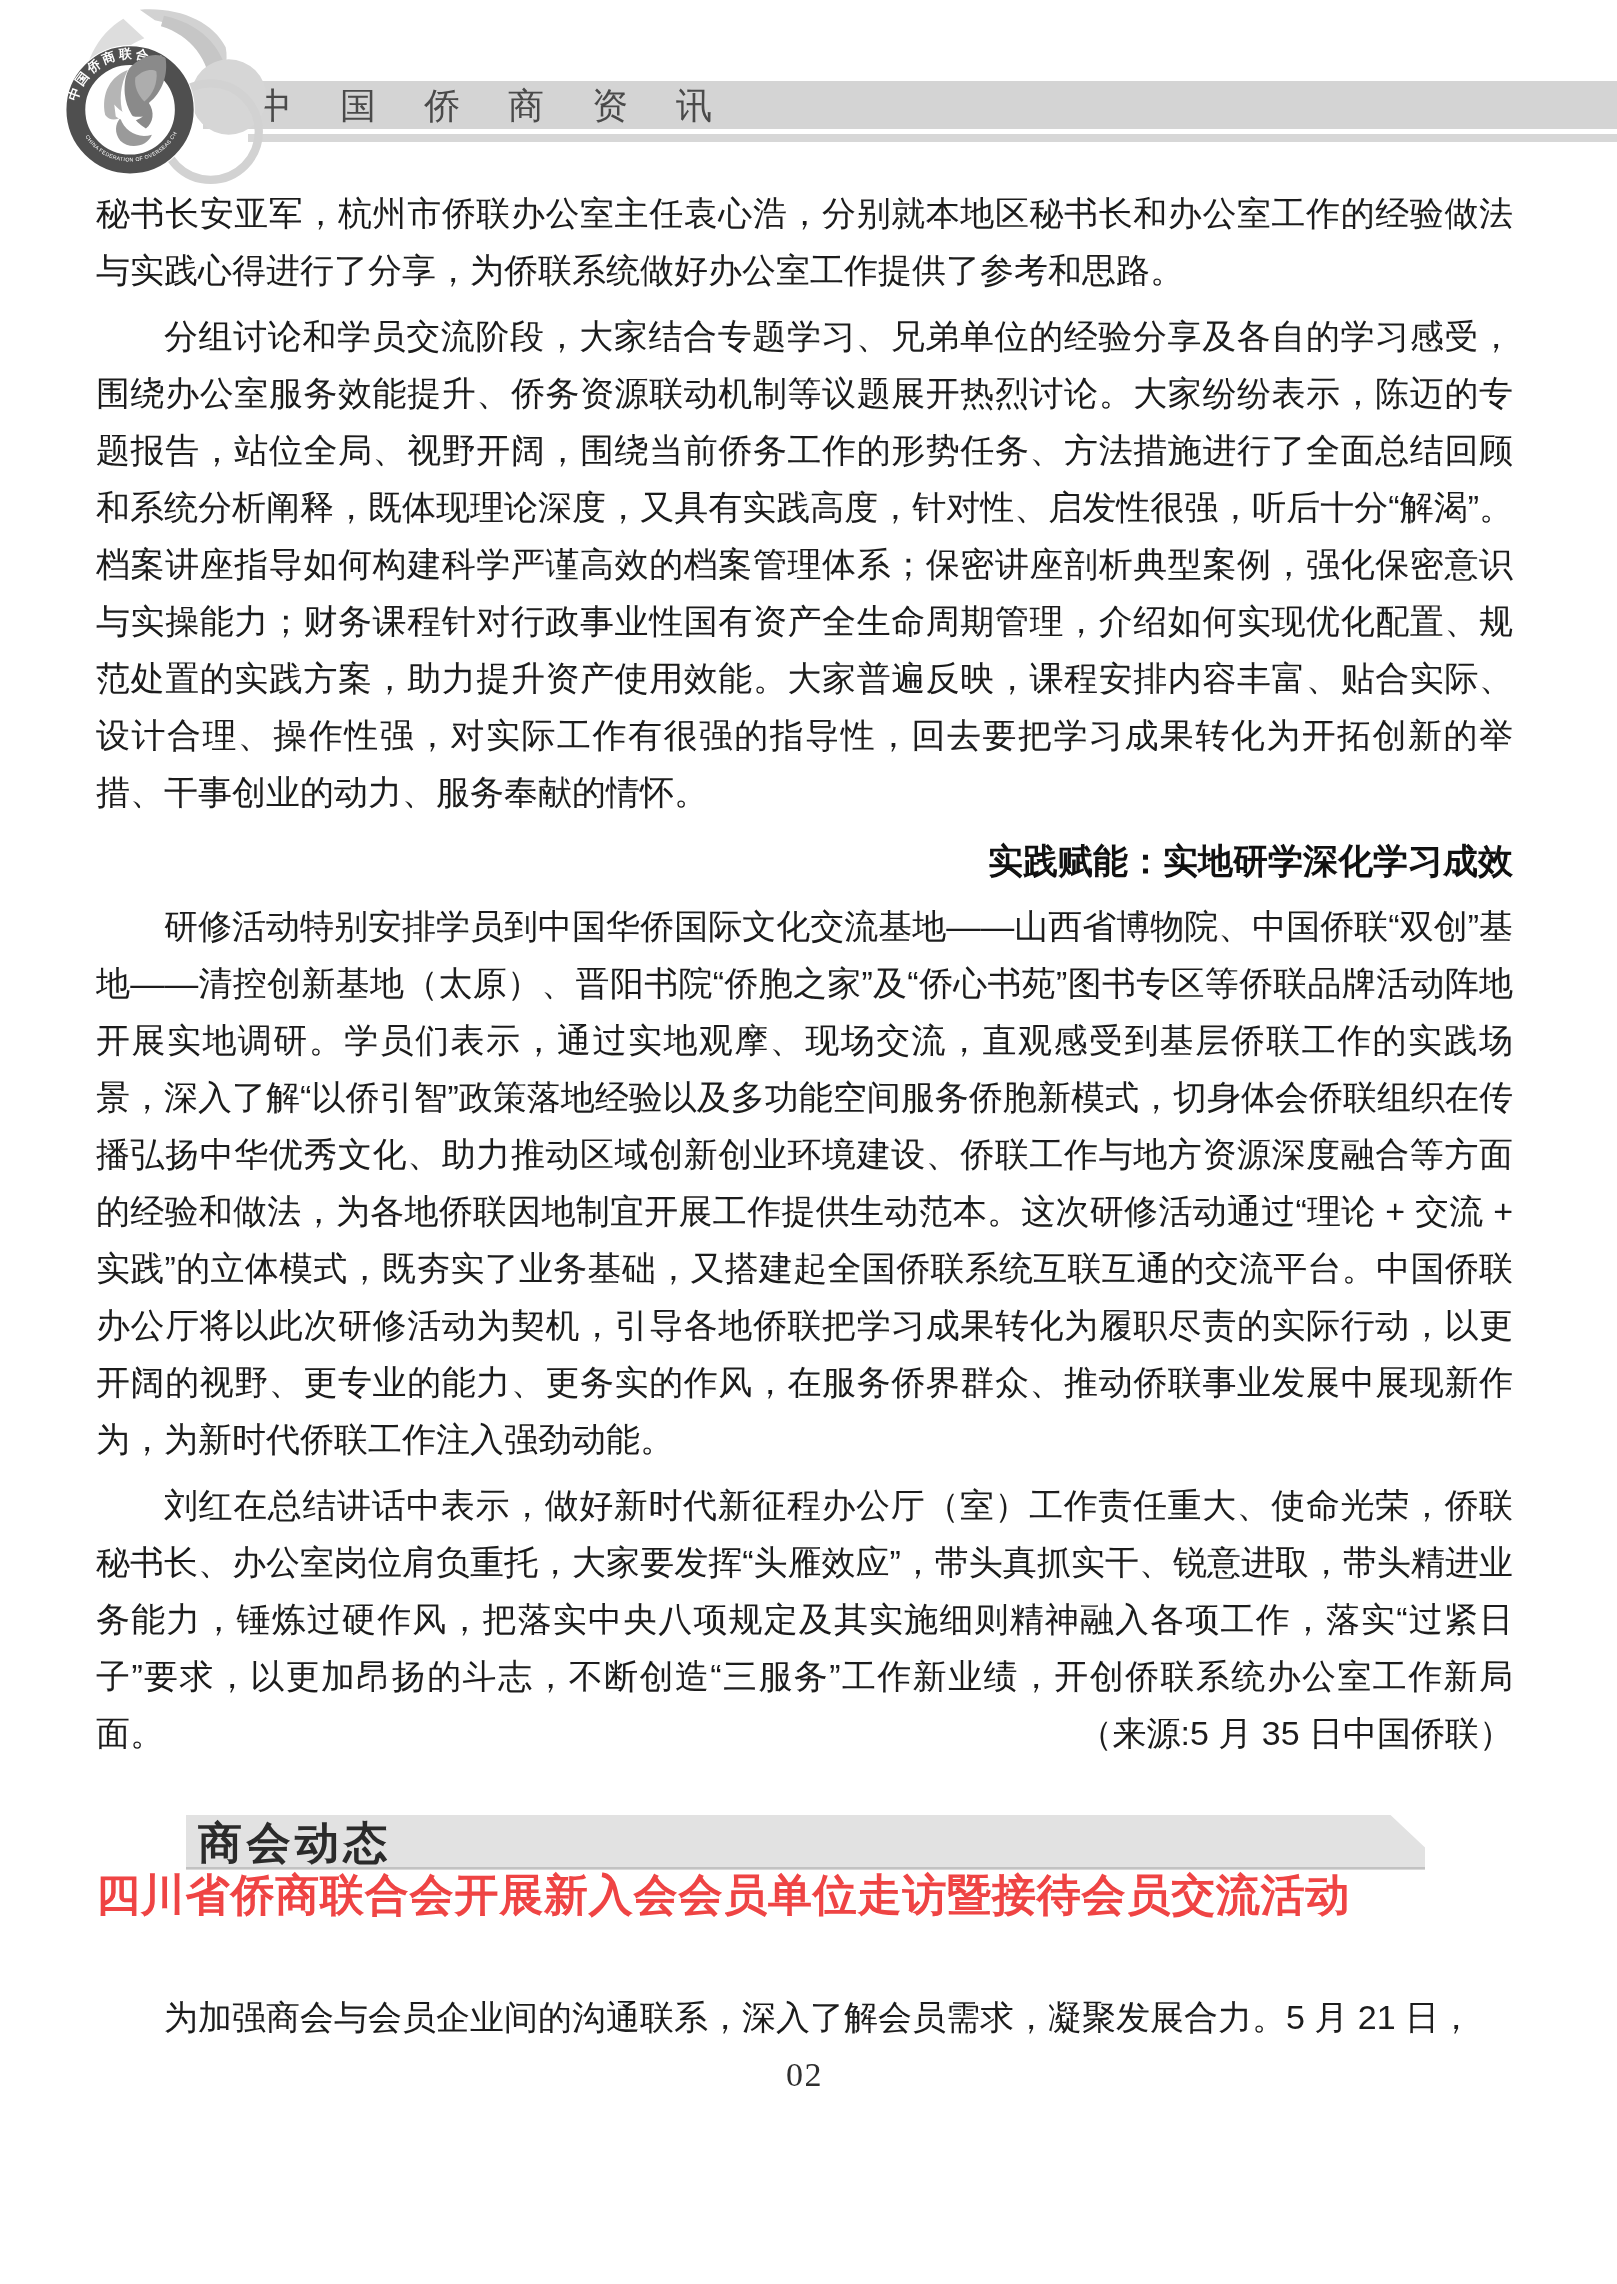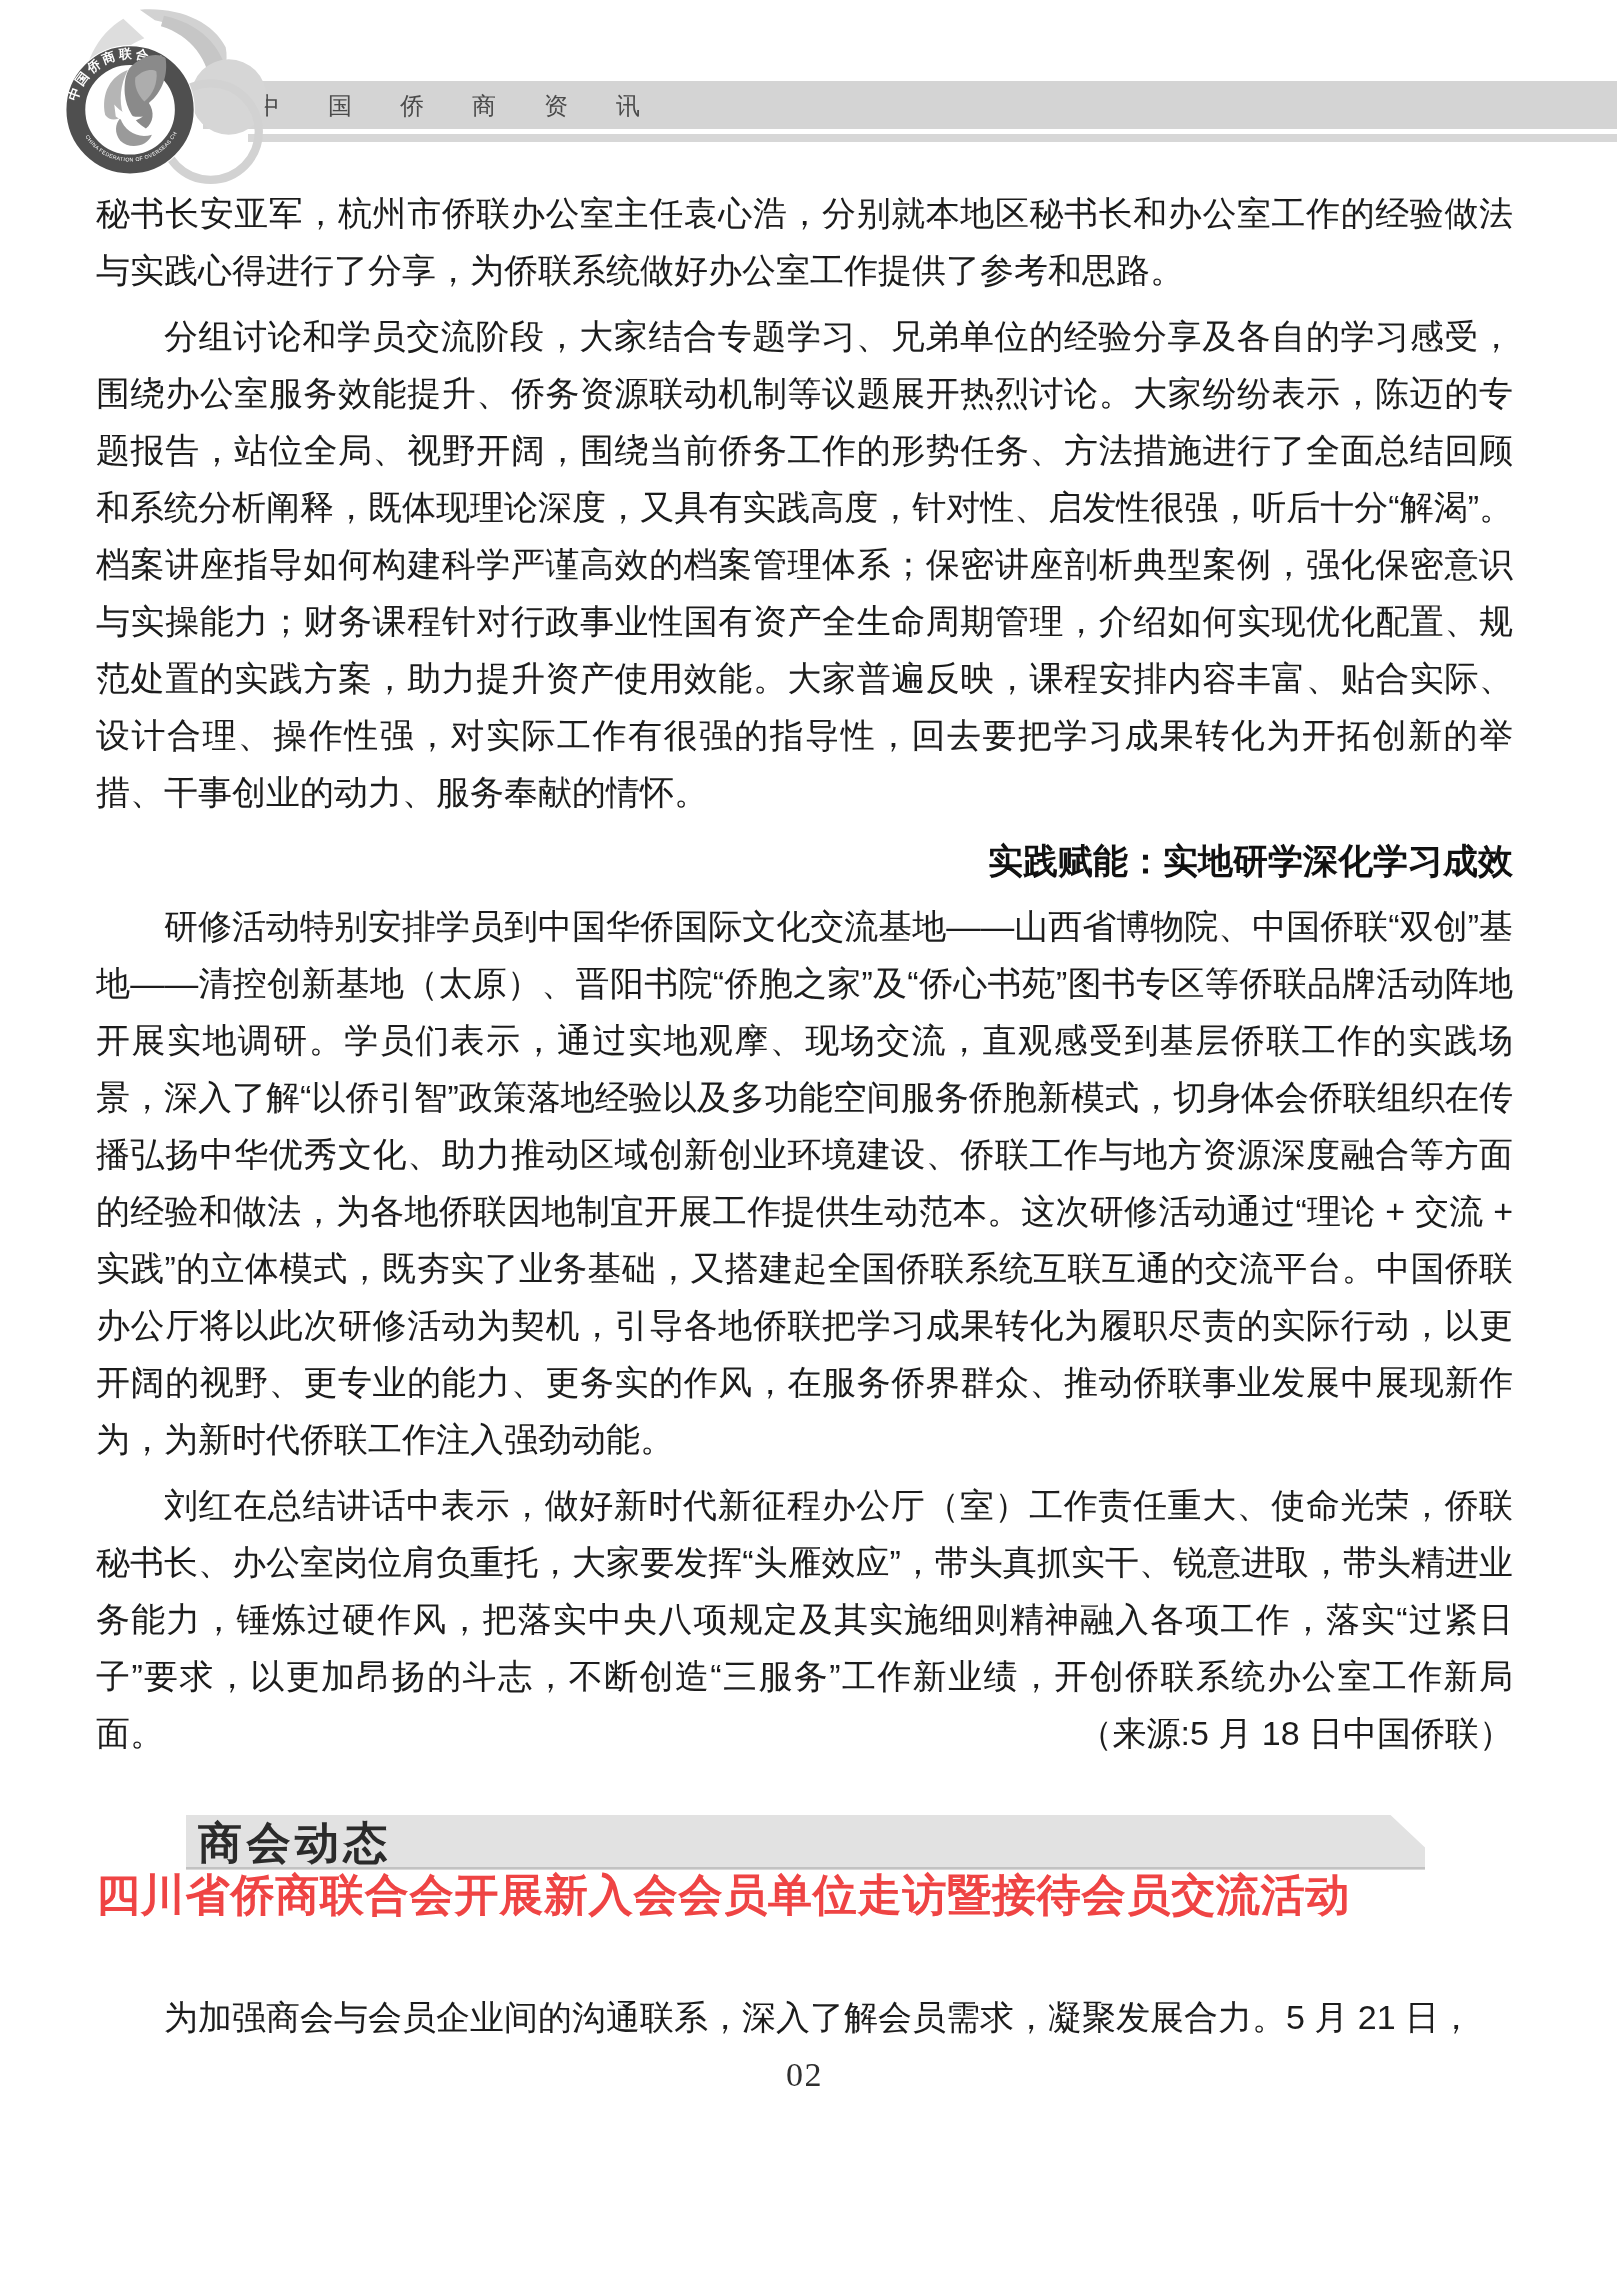--- a/index.html
+++ b/index.html
@@ -10,21 +10,21 @@
     overflow:hidden;
     font-family:"Liberation Sans","DejaVu Sans",sans-serif;
   }
   
   .band{
     position:absolute;left:203px;right:0;top:81px;height:48px;
     background:#d4d4d4;
   }
   .band-title{
     position:absolute;left:256px;top:81px;height:48px;
-    line-height:50px;font-size:24px;color:#4a4a4a;
+    line-height:50px;font-size:36px;color:#4a4a4a;
     letter-spacing:48px;white-space:nowrap;font-weight:400;
   }
   .band-strip{
     position:absolute;left:248px;right:0;top:134px;height:7.5px;
     background:#d7d7d7;
   }
   .logo{position:absolute;left:51px;top:4.5px;width:256px;height:190px;}
   
   .content{
     position:absolute;left:96px;top:185px;width:1417px;
@@ -112,21 +112,21 @@
       <path d="M92,150 C98,168 116,178 134,172 C128,188 104,192 92,180 C84,170 85,158 92,150 Z" fill="#9a9a9a"></path>
       <path d="M84,132 C94,144 108,150 122,148 C112,156 96,156 86,148 Z" fill="#ffffff"></path>
     </svg>
   </div>
 
   <div class="content">
     <p>秘书长安亚军，杭州市侨联办公室主任袁心浩，分别就本地区秘书长和办公室工作的经验做法与实践心得进行了分享，为侨联系统做好办公室工作提供了参考和思路。</p>
     <p class="para">分组讨论和学员交流阶段，大家结合专题学习、兄弟单位的经验分享及各自的学习感受，围绕办公室服务效能提升、侨务资源联动机制等议题展开热烈讨论。大家纷纷表示，陈迈的专题报告，站位全局、视野开阔，围绕当前侨务工作的形势任务、方法措施进行了全面总结回顾和系统分析阐释，既体现理论深度，又具有实践高度，针对性、启发性很强，听后十分“解渴”。档案讲座指导如何构建科学严谨高效的档案管理体系；保密讲座剖析典型案例，强化保密意识与实操能力；财务课程针对行政事业性国有资产全生命周期管理，介绍如何实现优化配置、规范处置的实践方案，助力提升资产使用效能。大家普遍反映，课程安排内容丰富、贴合实际、设计合理、操作性强，对实际工作有很强的指导性，回去要把学习成果转化为开拓创新的举措、干事创业的动力、服务奉献的情怀。</p>
     <p class="subhead">实践赋能：实地研学深化学习成效</p>
     <p class="para">研修活动特别安排学员到中国华侨国际文化交流基地——山西省博物院、中国侨联“双创”基地——清控创新基地（太原）、晋阳书院“侨胞之家”及“侨心书苑”图书专区等侨联品牌活动阵地开展实地调研。学员们表示，通过实地观摩、现场交流，直观感受到基层侨联工作的实践场景，深入了解“以侨引智”政策落地经验以及多功能空间服务侨胞新模式，切身体会侨联组织在传播弘扬中华优秀文化、助力推动区域创新创业环境建设、侨联工作与地方资源深度融合等方面的经验和做法，为各地侨联因地制宜开展工作提供生动范本。这次研修活动通过“理论 + 交流 + 实践”的立体模式，既夯实了业务基础，又搭建起全国侨联系统互联互通的交流平台。中国侨联办公厅将以此次研修活动为契机，引导各地侨联把学习成果转化为履职尽责的实际行动，以更开阔的视野、更专业的能力、更务实的作风，在服务侨界群众、推动侨联事业发展中展现新作为，为新时代侨联工作注入强劲动能。</p>
-    <p class="para p-rel"><span>刘红在总结讲话中表示，做好新时代新征程办公厅（室）工作责任重大、使命光荣，侨联秘书长、办公室岗位肩负重托，大家要发挥“头雁效应”，带头真抓实干、锐意进取，带头精进业务能力，锤炼过硬作风，把落实中央八项规定及其实施细则精神融入各项工作，落实“过紧日子”要求，以更加昂扬的斗志，不断创造“三服务”工作新业绩，开创侨联系统办公室工作新局面。</span><span class="source">（来源:5 月 18 日中国侨联）</span></p>
+    <p class="para p-rel"><span>刘红在总结讲话中表示，做好新时代新征程办公厅（室）工作责任重大、使命光荣，侨联秘书长、办公室岗位肩负重托，大家要发挥“头雁效应”，带头真抓实干、锐意进取，带头精进业务能力，锤炼过硬作风，把落实中央八项规定及其实施细则精神融入各项工作，落实“过紧日子”要求，以更加昂扬的斗志，不断创造“三服务”工作新业绩，开创侨联系统办公室工作新局面。</span><span class="source">（来源:5 月 35 日中国侨联）</span></p>
 
     <div class="section-banner">
       <span class="section-title">商会动态</span>
     </div>
 
     <p class="article2-title">四川省侨商联合会开展新入会会员单位走访暨接待会员交流活动</p>
     <p class="article2-para">为加强商会与会员企业间的沟通联系，深入了解会员需求，凝聚发展合力。5 月 21 日，</p>
 
     <p class="page-number">02</p>
   </div>

